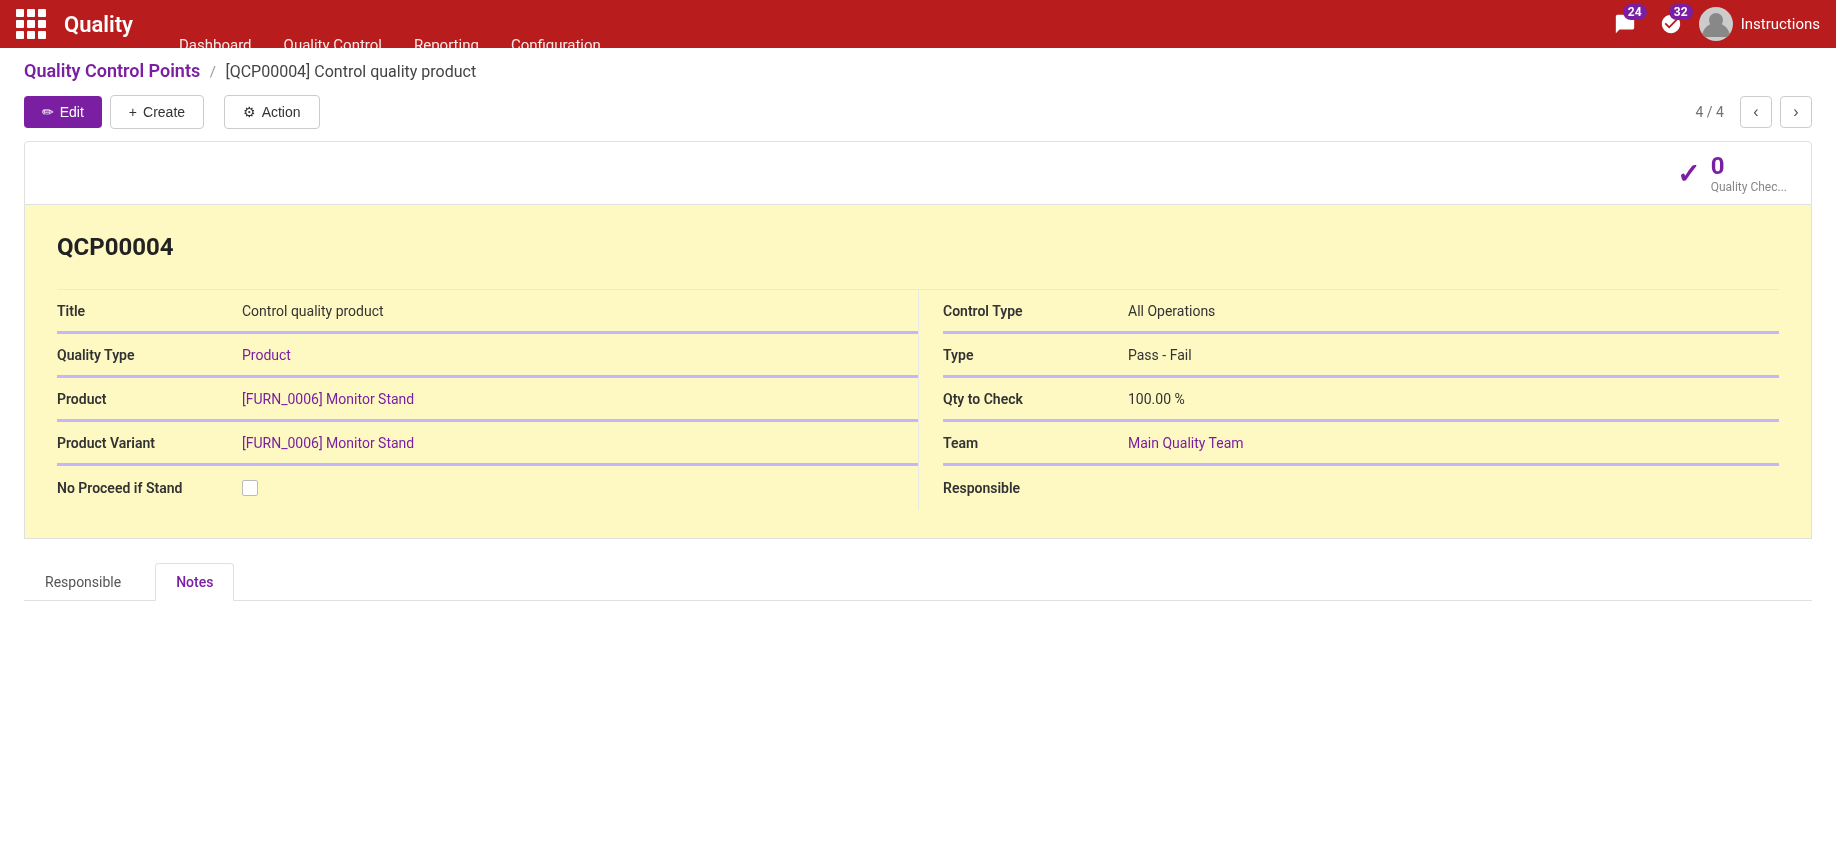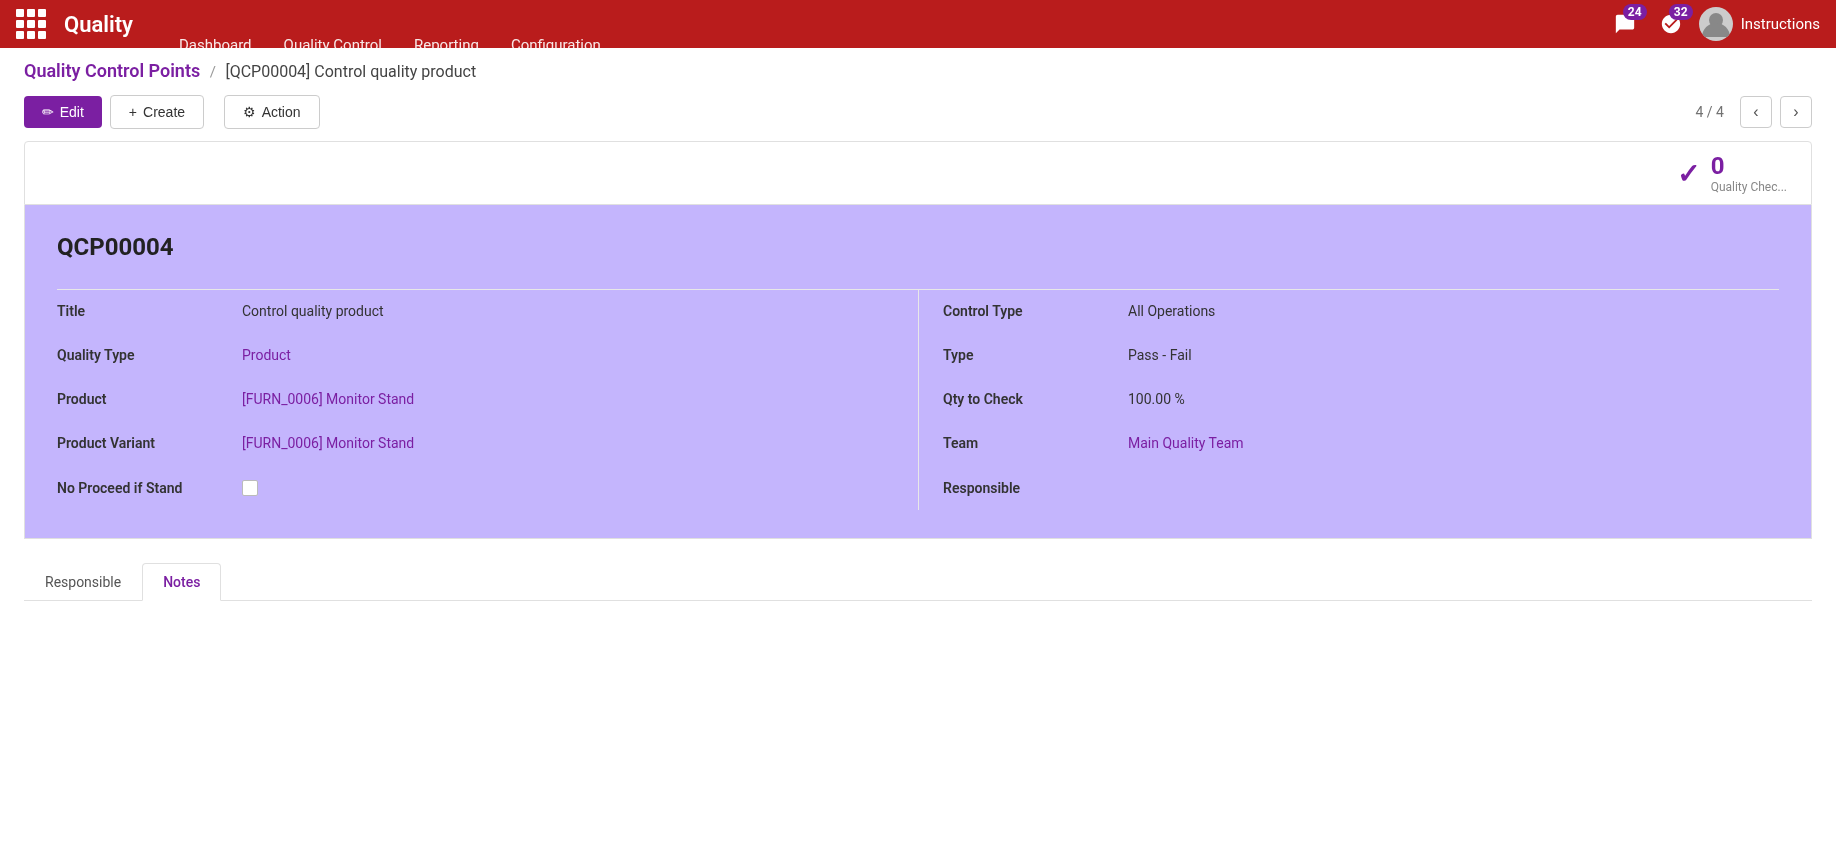--- a/index.html
+++ b/index.html
@@ -220,21 +220,21 @@
       font-size: 12px;
       color: #888;
     }
 
     
     .main-card {
       border: 1px solid #e0e0e0;
       border-top: none;
       margin: 0 24px;
       padding: 28px 32px;
-      background: #c4b5fd;
+      background: #fef9c3;
     }
     .record-id {
       font-size: 24px;
       font-weight: 700;
       color: #222;
       margin-bottom: 28px;
     }
 
     
     .form-grid {
@@ -298,20 +298,21 @@
       border-bottom: none;
       border-radius: 4px 4px 0 0;
       margin-bottom: -1px;
     }
     .tab-item.active {
       border: 1px solid #e0e0e0;
       border-bottom: 1px solid #fff;
       color: #7b1fa2;
       font-weight: 500;
       background: #fff;
+      margin-left: 13px;
     }
   </style>
 </head>
 <body>
 
 <nav class="topnav">
   <div class="topnav-grid">
     <div class="topnav-apps">
       <span></span>
         <span></span>

